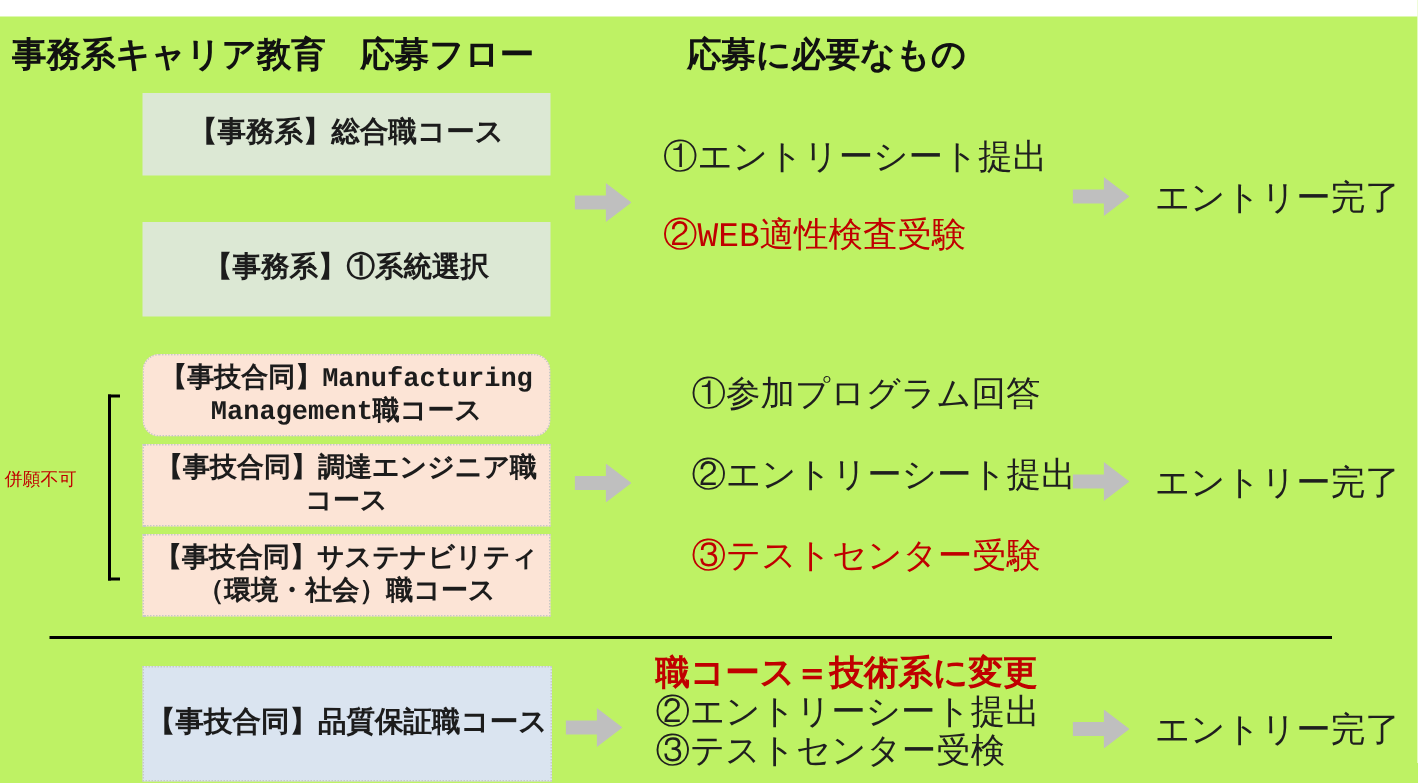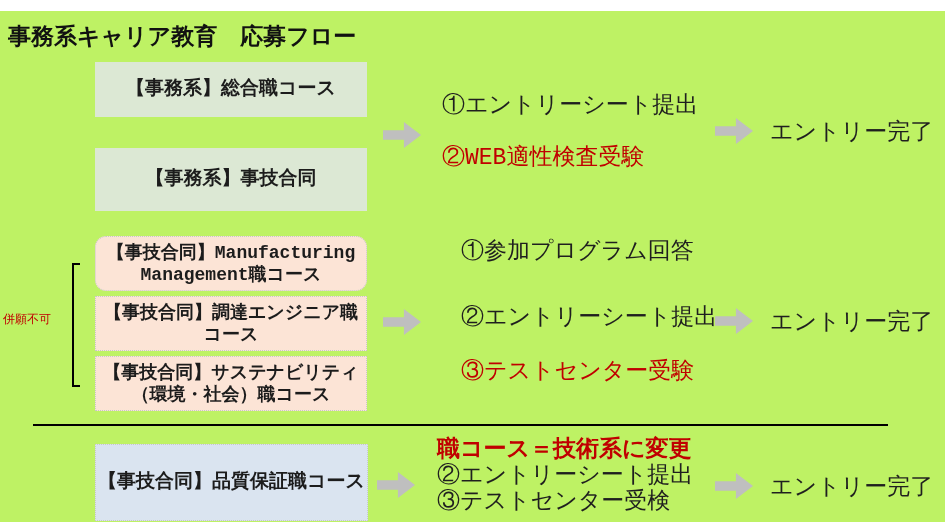--- a/index.html
+++ b/index.html
@@ -32,23 +32,24 @@
     border-left:2px solid #000;border-top:2px solid #000;border-bottom:2px solid #000;
   }
   .divider{background:#000;height:2px;}
 </style>
 </head>
 <body>
 
 <div class="canvas">
 
   <div class="abs heading" style="left:8px;top:10px;">事務系キャリア教育　応募フロー</div>
+  <div class="abs heading" style="left:458px;top:10px;">応募に必要なもの</div>
 
   <div class="abs course-box single green" style="left:95px;top:51px;width:272px;height:55px;">【事務系】総合職コース</div>
-  <div class="abs course-box single green" style="left:95px;top:137px;width:272px;height:63px;">【事務系】事技合同</div>
+  <div class="abs course-box single green" style="left:95px;top:137px;width:272px;height:63px;">【事務系】①系統選択</div>
 
   <div class="abs block-arrow" style="left:383px;top:111px;width:38px;height:26px;"></div>
 
   <div class="abs step" style="left:442px;top:82px;">①エントリーシート提出</div>
   <div class="abs step red" style="left:442px;top:134px;">②WEB適性検査受験</div>
 
   <div class="abs block-arrow" style="left:715px;top:107px;width:38px;height:26px;"></div>
   <div class="abs result" style="left:770px;top:105px;">エントリー完了</div>
 
   <div class="abs note" style="left:3px;top:300px;">併願不可</div>
@@ -56,21 +57,21 @@
 
   <div class="abs course-box multi orange" style="left:95px;top:225px;width:272px;height:55px;border-radius:11px;">【事技合同】Manufacturing
 Management職コース</div>
   <div class="abs course-box multi orange" style="left:95px;top:285px;width:272px;height:55px;">【事技合同】調達エンジニア職
 コース</div>
   <div class="abs course-box multi orange" style="left:95px;top:345px;width:272px;height:55px;">【事技合同】サステナビリティ
 （環境・社会）職コース</div>
 
   <div class="abs block-arrow" style="left:383px;top:298px;width:38px;height:26px;"></div>
 
-  <div class="abs step" style="left:461px;top:228px;">①参加プログラム回答</div>
+  <div class="abs step" style="left:461px;top:240px;">①参加プログラム回答</div>
   <div class="abs step" style="left:461px;top:294px;">②エントリーシート提出</div>
   <div class="abs step red" style="left:461px;top:348px;">③テストセンター受験</div>
 
   <div class="abs block-arrow" style="left:715px;top:297px;width:38px;height:26px;"></div>
   <div class="abs result" style="left:770px;top:295px;">エントリー完了</div>
 
   <div class="abs divider" style="left:33px;top:413px;width:855px;"></div>
 
   <div class="abs course-box single blue" style="left:95px;top:433px;width:273px;height:77px;">【事技合同】品質保証職コース</div>
 

